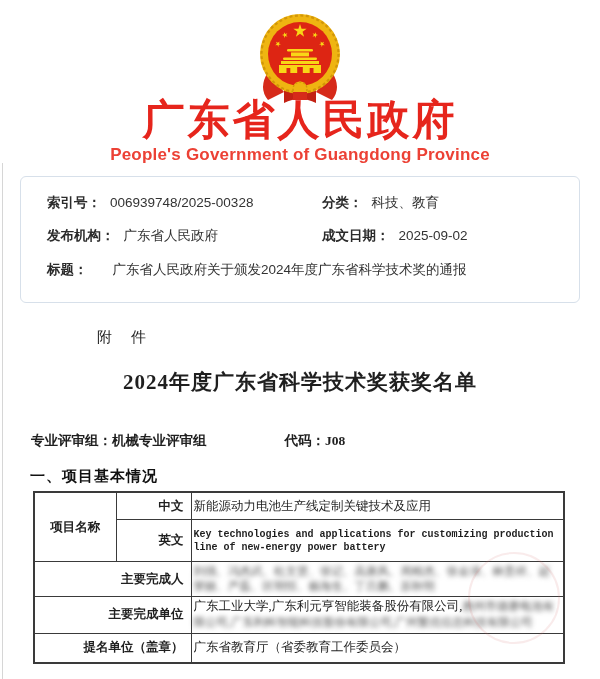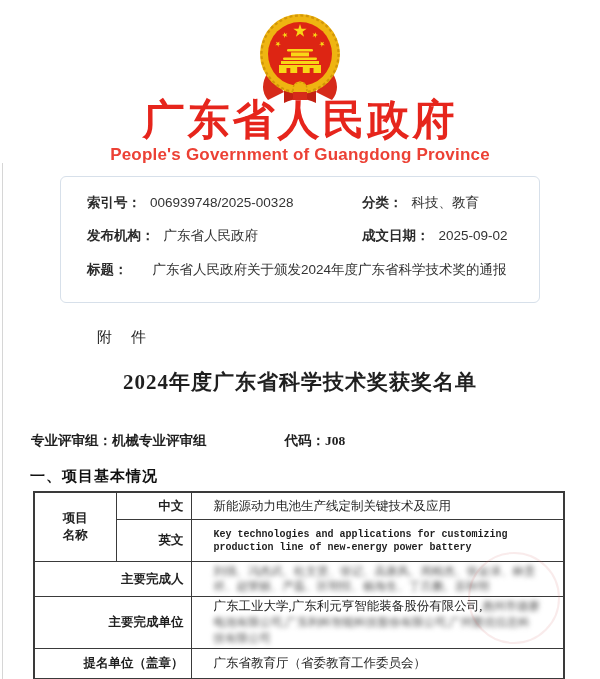--- a/index.html
+++ b/index.html
@@ -17,21 +17,21 @@
   .gov-title-cn {
     margin-top:-6px; font-size:42px; font-weight:bold; letter-spacing:3px;
     line-height:1.05; color:#e6251c;
   }
   .gov-title-en {
     margin-top:3px; font-size:17px; font-weight:bold; color:#ec4135; letter-spacing:.2px;
   }
 
   
   .meta-card {
-    width:480px; margin:11px auto 0; border:1px solid #d7e0ea; border-radius:6px;
+    width:560px; margin:11px auto 0; border:1px solid #d7e0ea; border-radius:6px;
     padding:17px 26px 8px 26px; font-size:13.5px; color:#333;
   }
   .meta-row { display:flex; margin-bottom:15px; line-height:1.35; }
   .meta-pair { display:flex; }
   .meta-pair.left { width:275px; flex:none; }
   .meta-pair.full { width:100%;gap:16px; }
   .lbl { font-weight:bold; color:#2b2b2b; margin-right:9px; white-space:nowrap; }
   .val { color:#333; }
 
   
@@ -46,21 +46,21 @@
     margin:17px 14px 5px 30px; font-family:"Liberation Sans",sans-serif;
     font-size:15px; font-weight:bold; color:#111; letter-spacing:1px;
   }
 
   
   .ptable {
     margin-left:33px; width:532px; border-collapse:collapse;
     border:2px solid #3a3a3a; table-layout:fixed;
     font-family:"Liberation Serif","DejaVu Serif",serif; font-size:12.5px; color:#1f1f1f;
   }
-  .ptable td { border:1px solid #3a3a3a; padding:2px 22px; vertical-align:middle; }
+  .ptable td { border:1px solid #3a3a3a; padding:2px 2px; vertical-align:middle; }
   .ptable .c-label { text-align:center; font-weight:600; }
   .ptable .r-label { text-align:right; font-weight:600; padding-right:7px; }
   .row-cn  td { height:28px; }
   .row-en  td { height:42px; }
   .row-people td { height:30px; }
   .row-units  td { height:36px; }
   .row-nom    td { height:30px; }
   .mono { font-family:"Liberation Mono","DejaVu Sans Mono",monospace; font-size:10px; line-height:1.3;font-weight:bold; }
   .cellwrap { line-height:1.25; }
   .blurred { filter:blur(2.5px); color:#4a4a4a; font-size:11.5px; line-height:1.3; }

